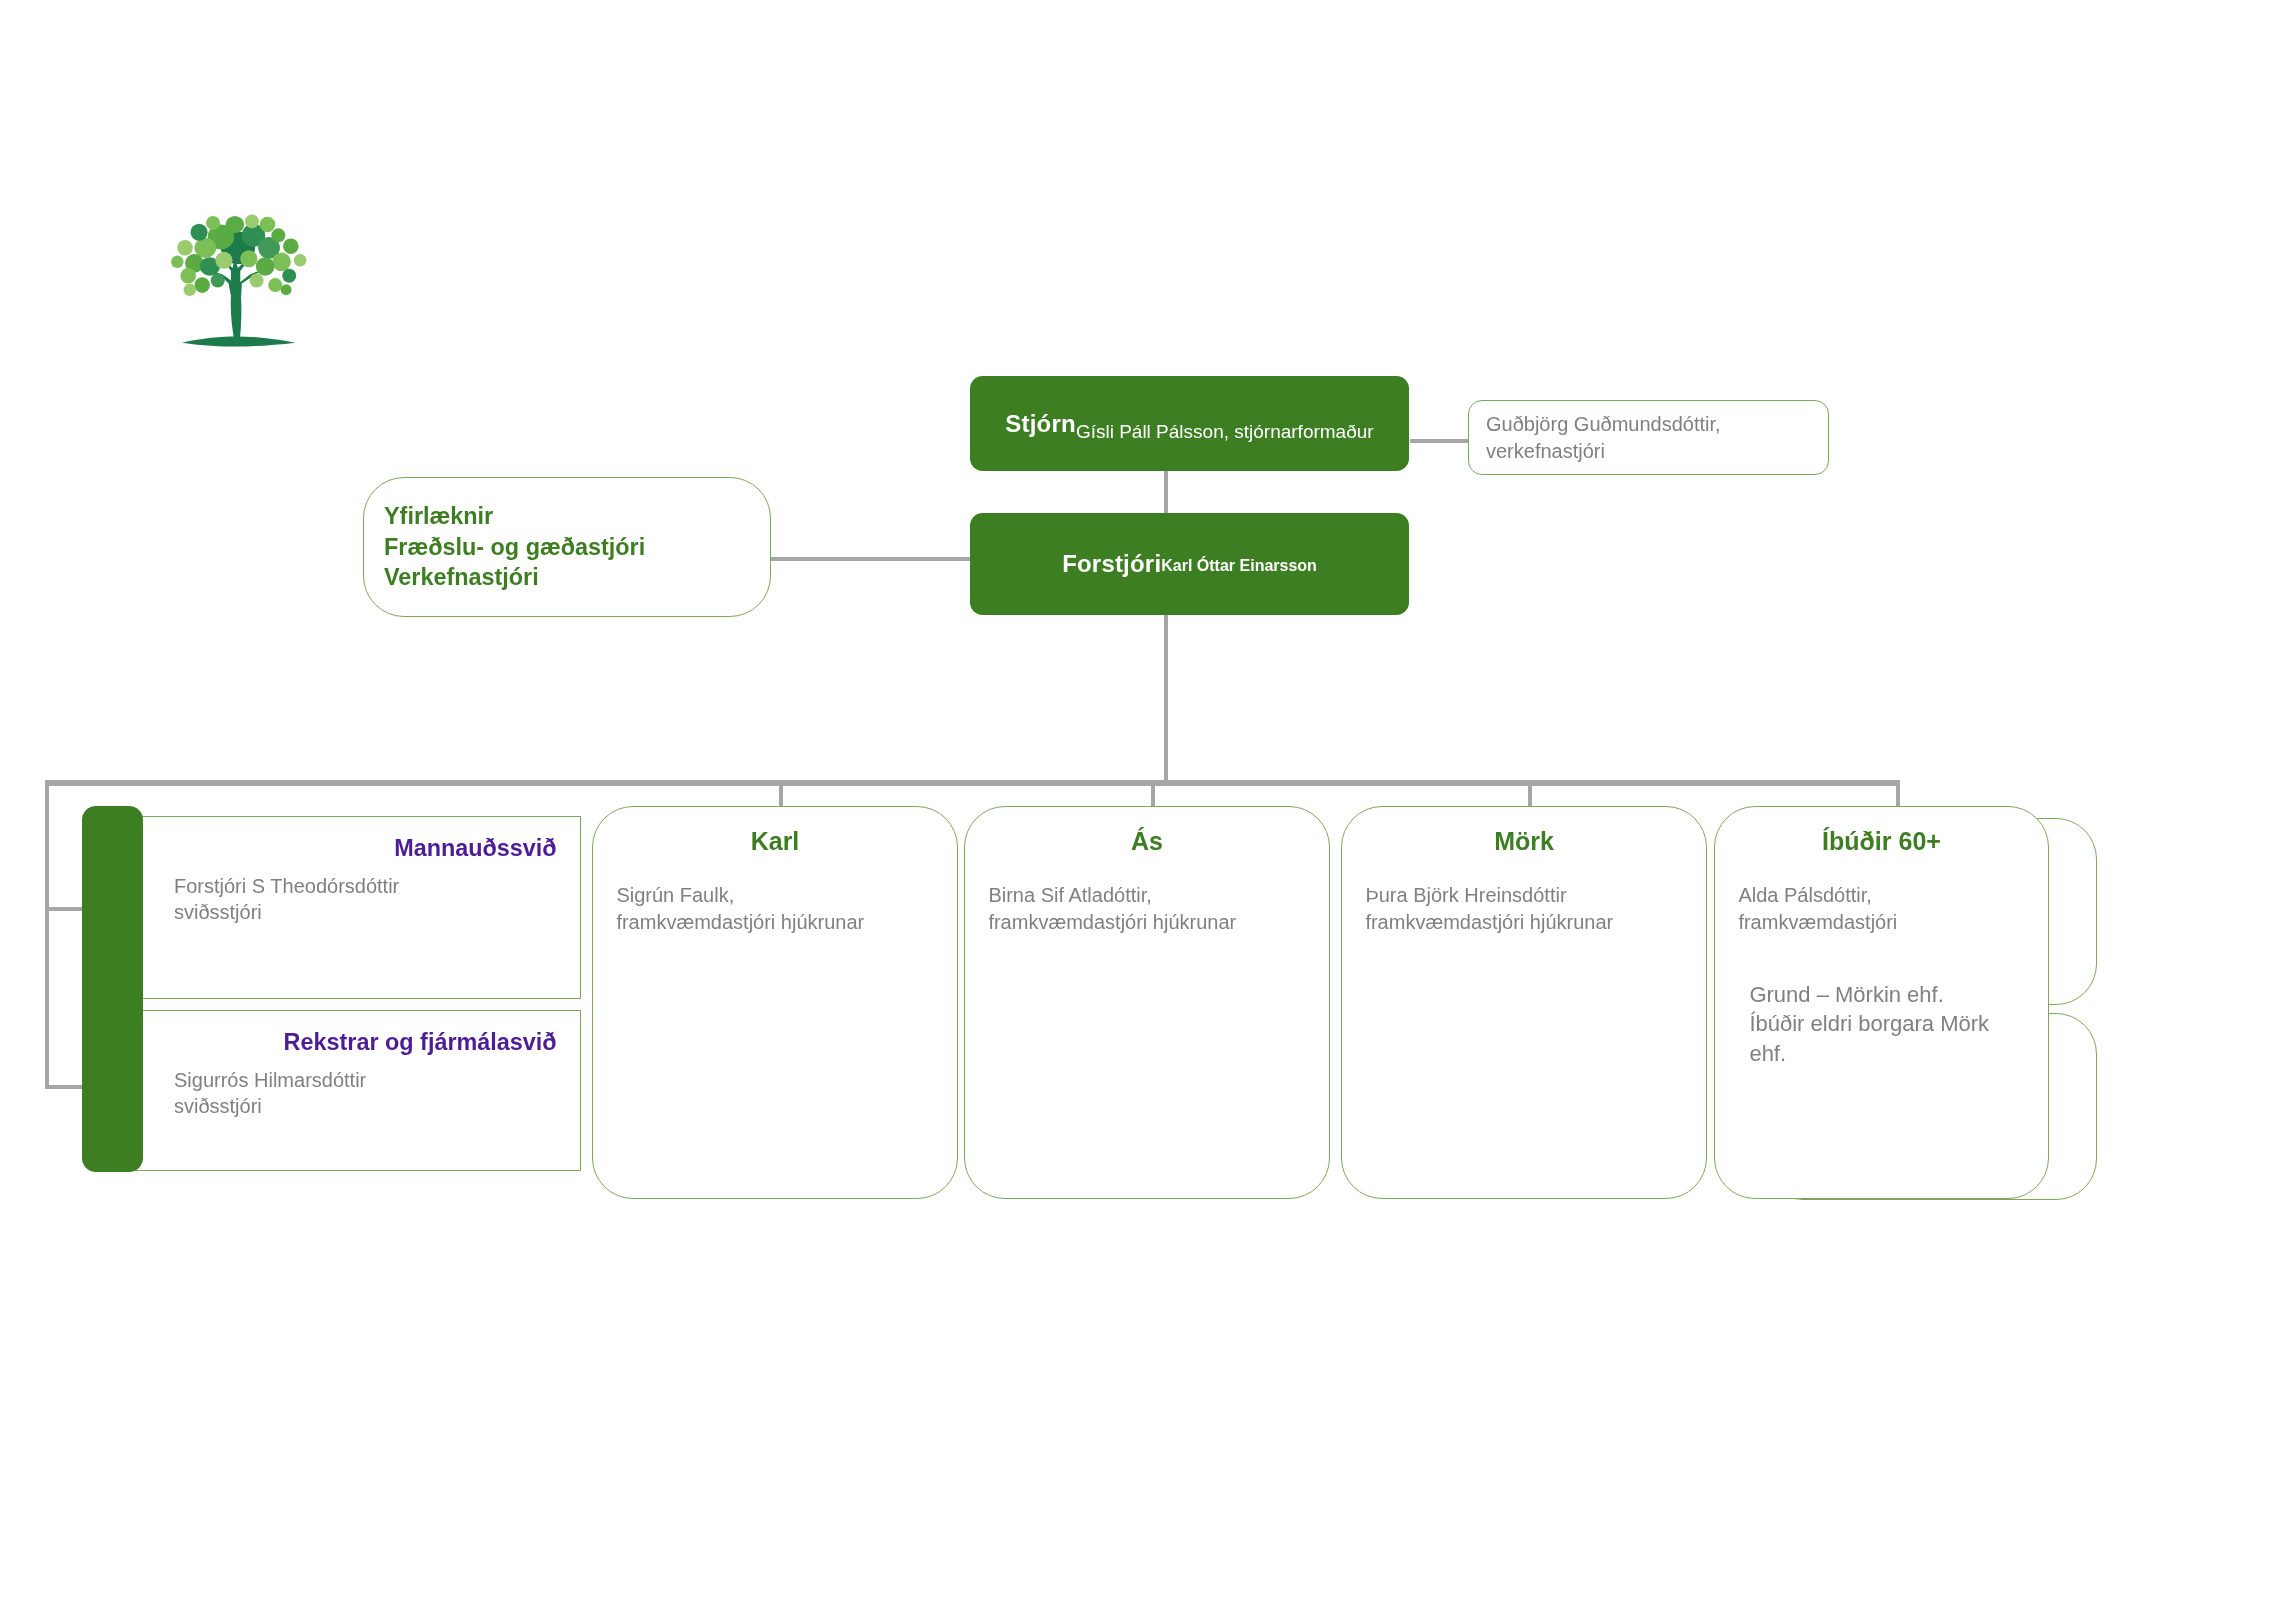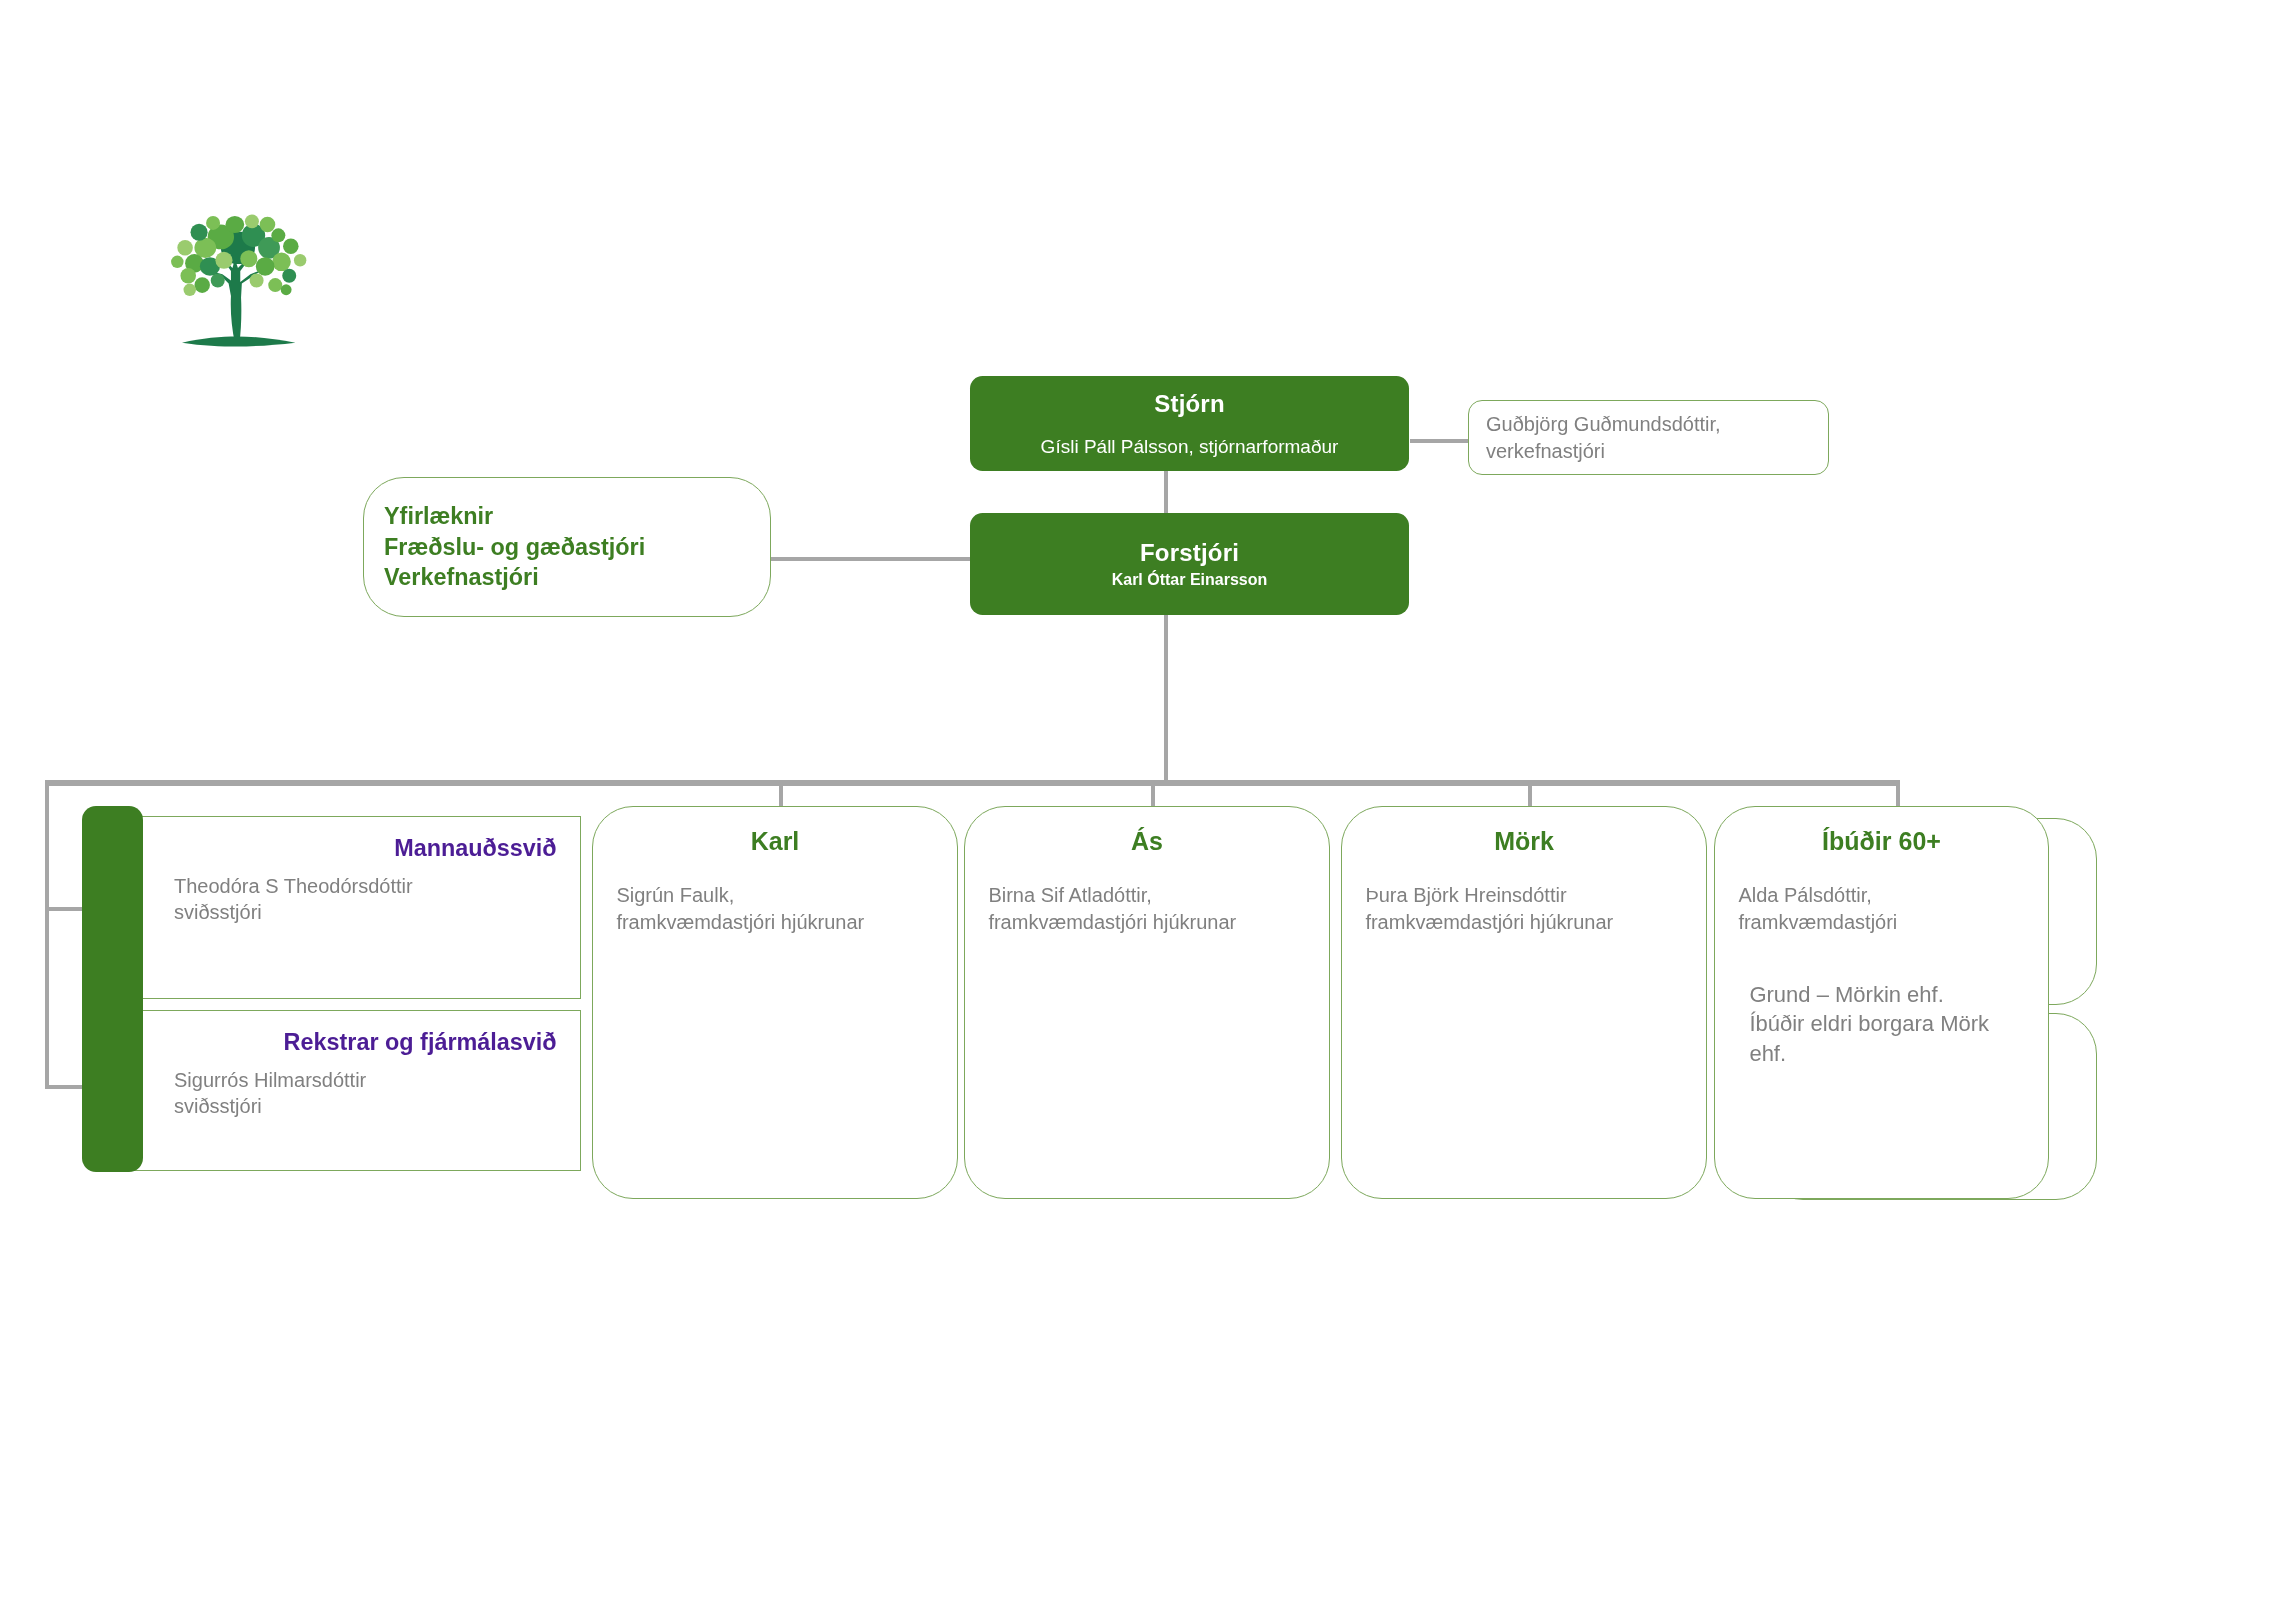--- a/index.html
+++ b/index.html
@@ -58,21 +58,21 @@
   .conn-v { width: 3.9px; }
 
   
   .green-box {
     position: absolute;
     background: #3d7e22;
     border-radius: 12.5px;
     color: #ffffff;
     text-align: center;
     display: flex;
-    flex-direction: column;
+    flex-direction: row;
     justify-content: center;
     align-items: center;
     box-sizing: border-box;
     padding: 4.7px 14px;
   }
   .green-box .gb-title {
     font-weight: bold;
     font-size: 24px;
     line-height: 1.22;
     letter-spacing: 0.2px;
@@ -281,21 +281,21 @@
   <div class="out-box round-lg" id="box-yfirlaeknir">
     <div class="side-title">Yfirlæknir</div>
     <div class="side-title">Fræðslu- og gæðastjóri</div>
     <div class="side-title">Verkefnastjóri</div>
   </div>
 
   <div id="green-tab"></div>
 
   <div class="dept-card" style="left:98px; top:816px; width:483px; height:183px; z-index:3;">
     <div class="dept-title">Mannauðssvið</div>
-    <div class="dept-sub">Theodóra S Theodórsdóttir</div>
+    <div class="dept-sub">Forstjóri S Theodórsdóttir</div>
     <div class="dept-sub">sviðsstjóri</div>
   </div>
 
   <div class="dept-card" style="left:98px; top:1010px; width:483px; height:161px; z-index:3;">
     <div class="dept-title">Rekstrar og fjármálasvið</div>
     <div class="dept-sub">Sigurrós Hilmarsdóttir</div>
     <div class="dept-sub">sviðsstjóri</div>
   </div>
 
   <div class="unit-card" style="left:592px; top:806px; width:366px; height:393px; z-index:3;">

